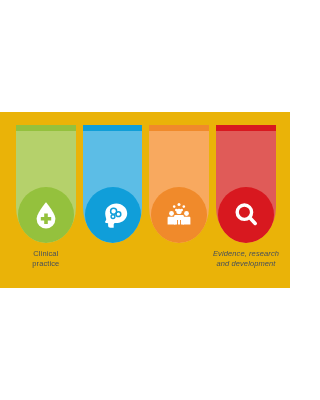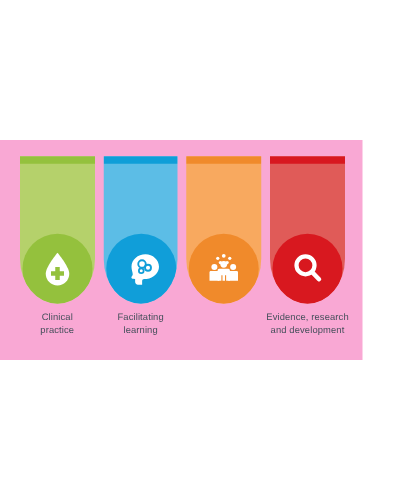--- a/index.html
+++ b/index.html
@@ -91,21 +91,21 @@
 
   .pillar.wide .pillar-label {
     width: 86px;
     margin-left: -13px;
     margin-right: -13px;
   }
 </style>
 </head>
 <body>
 
-<div id="infographic" style="background: #f9a8d4;">
+<div id="infographic" style="background: #eab308;">
   <div class="columns">
 
     <div class="pillar">
       <div class="pillar-body" style="background: rgb(181, 209, 107);">
         <div class="pillar-cap" style="background: rgb(148, 193, 61);"></div>
         <div class="pillar-circle" style="background: rgb(148, 193, 61);">
           <svg width="34" height="34" viewBox="0 0 34 34">
             <path d="M17 4.2 C17 4.2 7.6 15.2 7.6 21 a9.4 9.4 0 0 0 18.8 0 C26.4 15.2 17 4.2 17 4.2 Z" fill="#ffffff"></path>
             <path d="M15.2 15.6 h3.6 v3.4 h3.4 v3.6 h-3.4 v3.4 h-3.6 v-3.4 h-3.4 v-3.6 h3.4 z" fill="#94c13d"></path>
           </svg>
@@ -120,22 +120,20 @@
         <div class="pillar-cap" style="background: rgb(15, 158, 216);"></div>
         <div class="pillar-circle" style="background: rgb(16, 158, 217);">
           <svg width="34" height="34" viewBox="0 0 34 34">
             <path d="M20.4 5.4 c-6.2 0-11.2 4.4-11.2 10 0 2.6 1 4.4 1 6.1 0 1-1.1 1.6-1.1 2.4 0 .7.7 1 1.5 1.1 l1.5.2 v2.2 c0 1.3 1 2.3 2.3 2.3 h3.3 v-3 c0-.9.7-1.6 1.6-1.6 h2.1 c5.5-.6 9.8-4.9 9.8-9.7 0-5.6-5-10-10.8-10 z" fill="#ffffff"></path>
             <circle cx="17.6" cy="13.2" r="3.0" fill="none" stroke="#109ed9" stroke-width="1.5"></circle>
             <circle cx="22.4" cy="16.2" r="2.4" fill="none" stroke="#109ed9" stroke-width="1.5"></circle>
             <circle cx="17.0" cy="18.6" r="1.9" fill="none" stroke="#109ed9" stroke-width="1.4"></circle>
           </svg>
         </div>
       </div>
-      <div class="pillar-label" style="color: rgb(69, 79, 91);">Facilitating
-learning</div>
     </div>
 
     <div class="pillar">
       <div class="pillar-body" style="background: rgb(248, 169, 95);">
         <div class="pillar-cap" style="background: rgb(240, 138, 43);"></div>
         <div class="pillar-circle" style="background: rgb(240, 138, 43);">
           <svg width="34" height="34" viewBox="0 0 34 34">
             <circle cx="17.0" cy="6.6" r="1.5" fill="#ffffff"></circle>
             <circle cx="12.2" cy="8.6" r="1.3" fill="#ffffff"></circle>
             <circle cx="21.8" cy="8.6" r="1.3" fill="#ffffff"></circle>
@@ -155,18 +153,18 @@
     <div class="pillar wide">
       <div class="pillar-body" style="background: rgb(224, 91, 88);">
         <div class="pillar-cap" style="background: rgb(216, 24, 31);"></div>
         <div class="pillar-circle" style="background: rgb(216, 24, 31);">
           <svg width="34" height="34" viewBox="0 0 34 34">
             <circle cx="15.4" cy="14.2" r="7.2" fill="none" stroke="#ffffff" stroke-width="3.4"></circle>
             <line x1="20.6" y1="19.6" x2="26.2" y2="25.4" stroke="#ffffff" stroke-width="3.6" stroke-linecap="round"></line>
           </svg>
         </div>
       </div>
-      <div class="pillar-label" style="color: rgb(69, 79, 91);">Evidence, research
+      <div class="pillar-label" style="color: rgb(69, 79, 91); font-style: italic;">Evidence, research
 and development</div>
     </div>
 
   </div>
 </div>
 
 </body></html>

